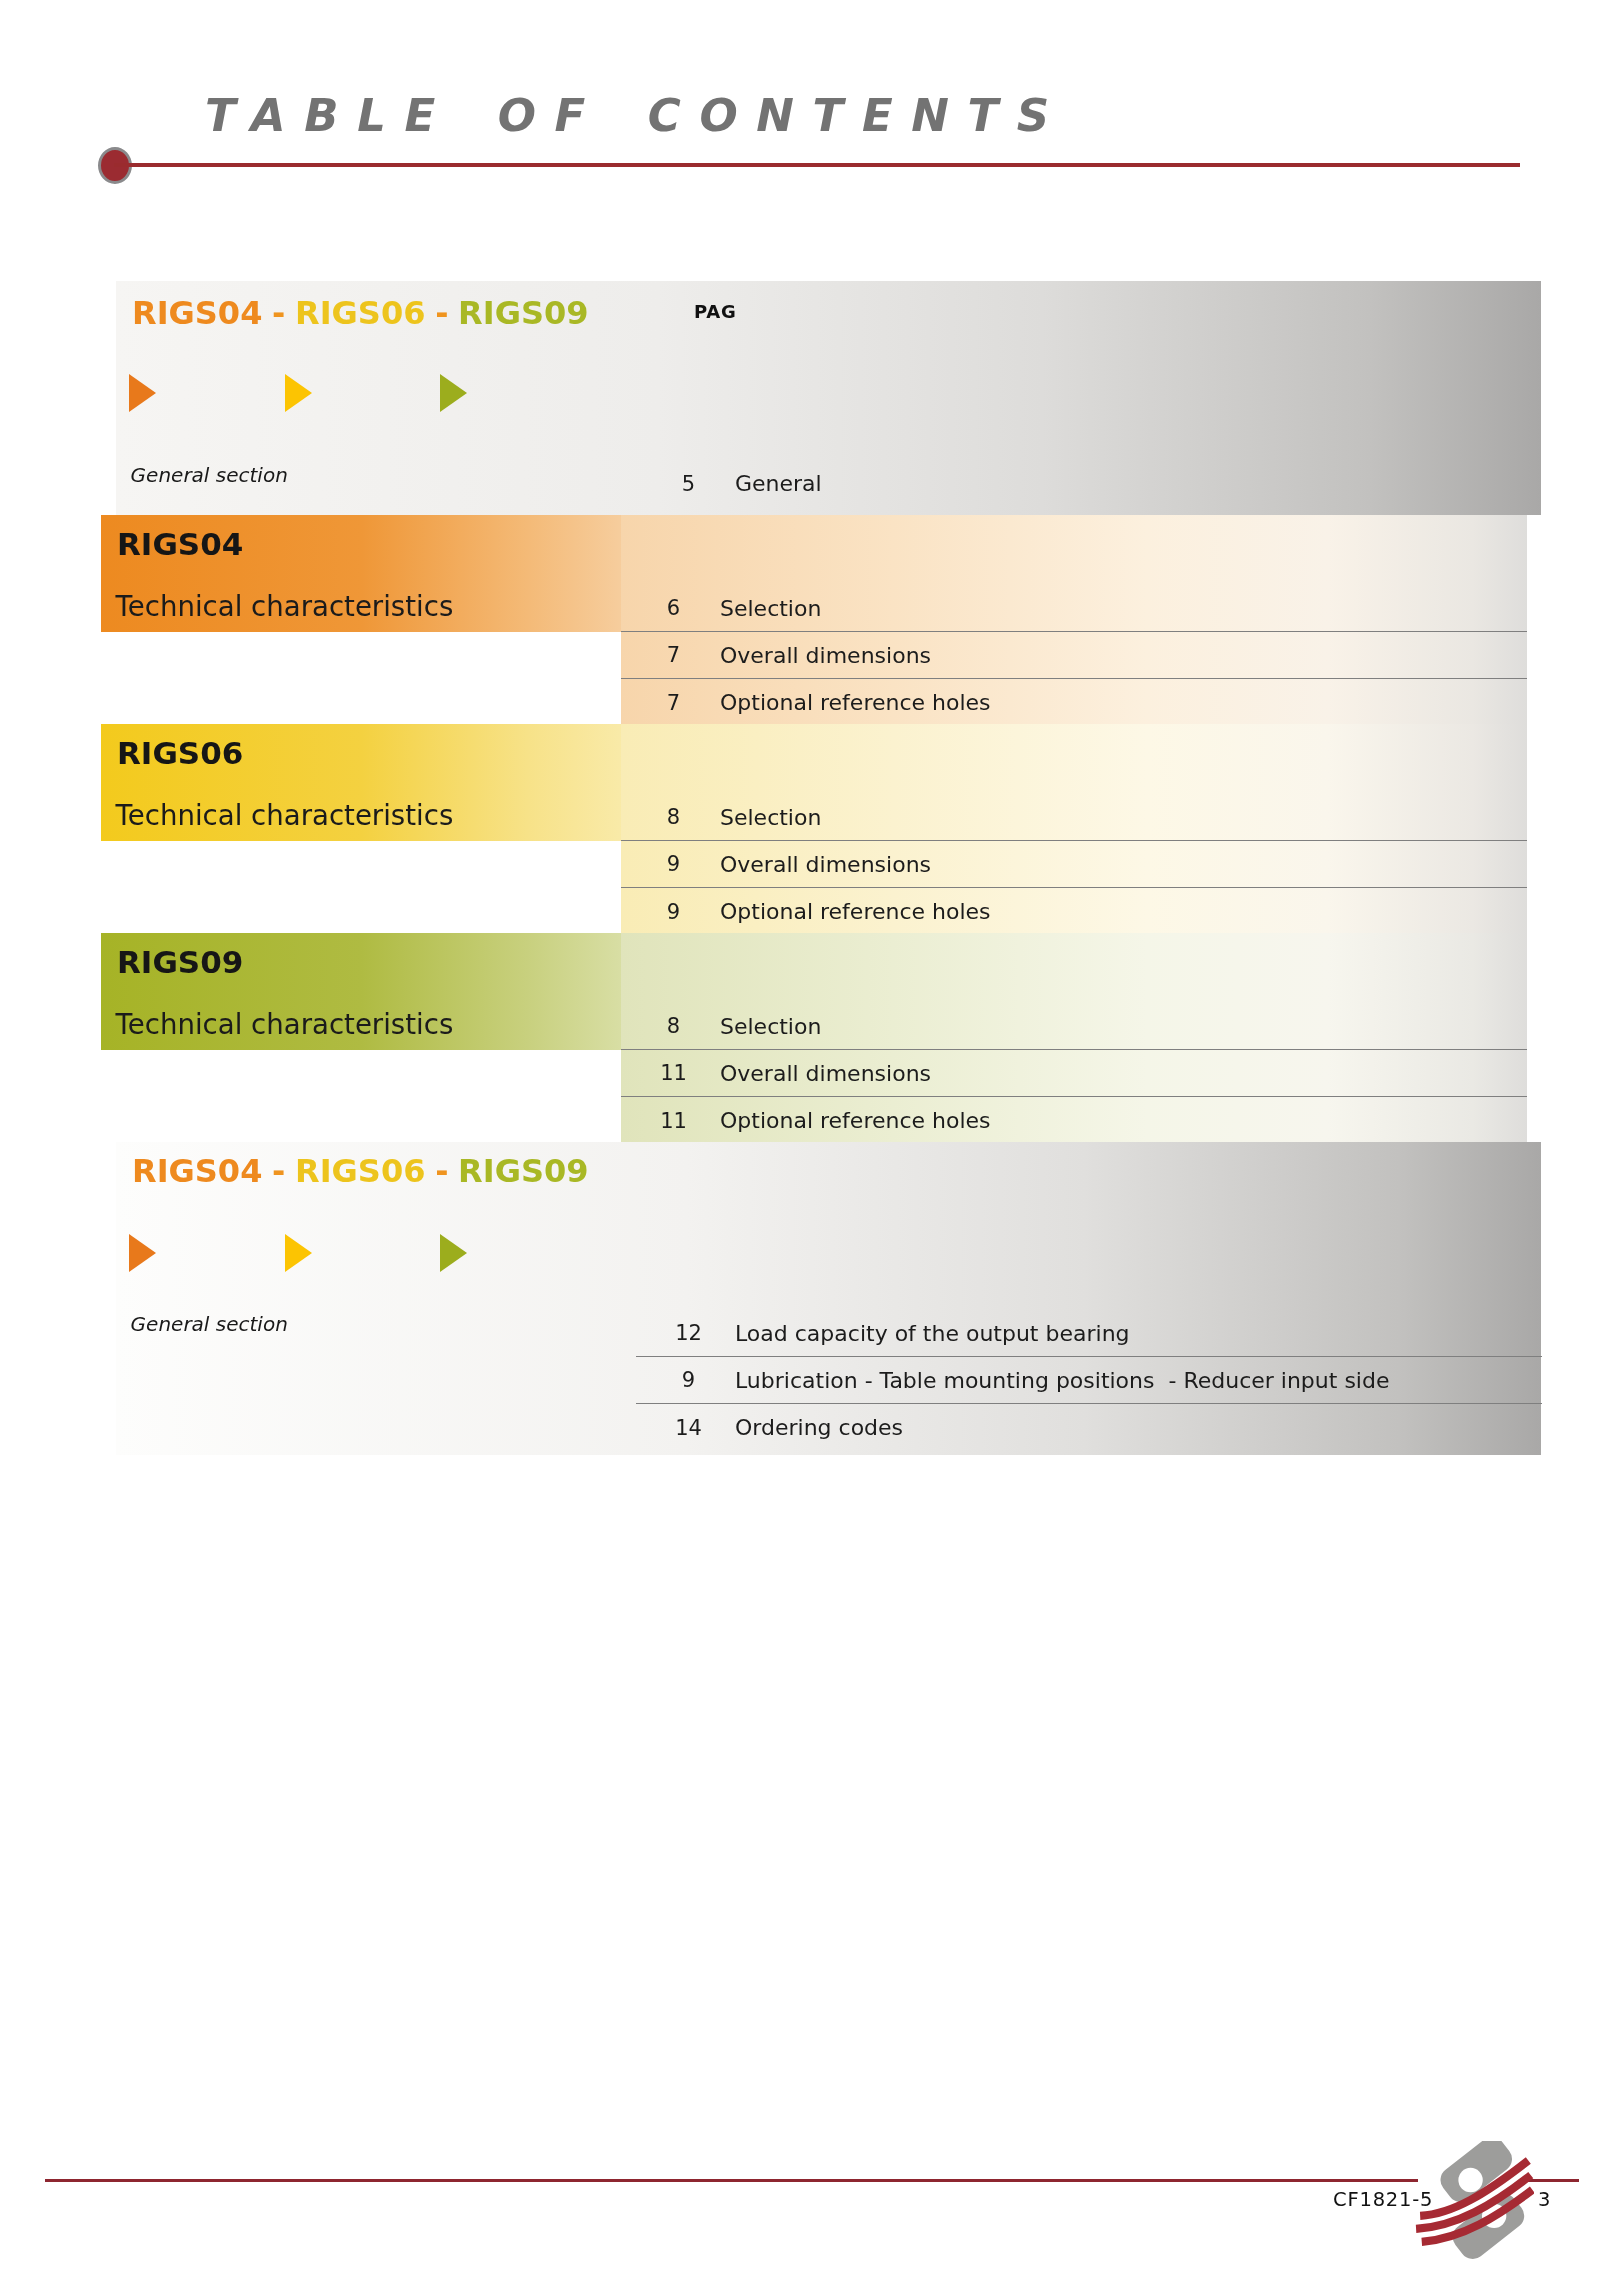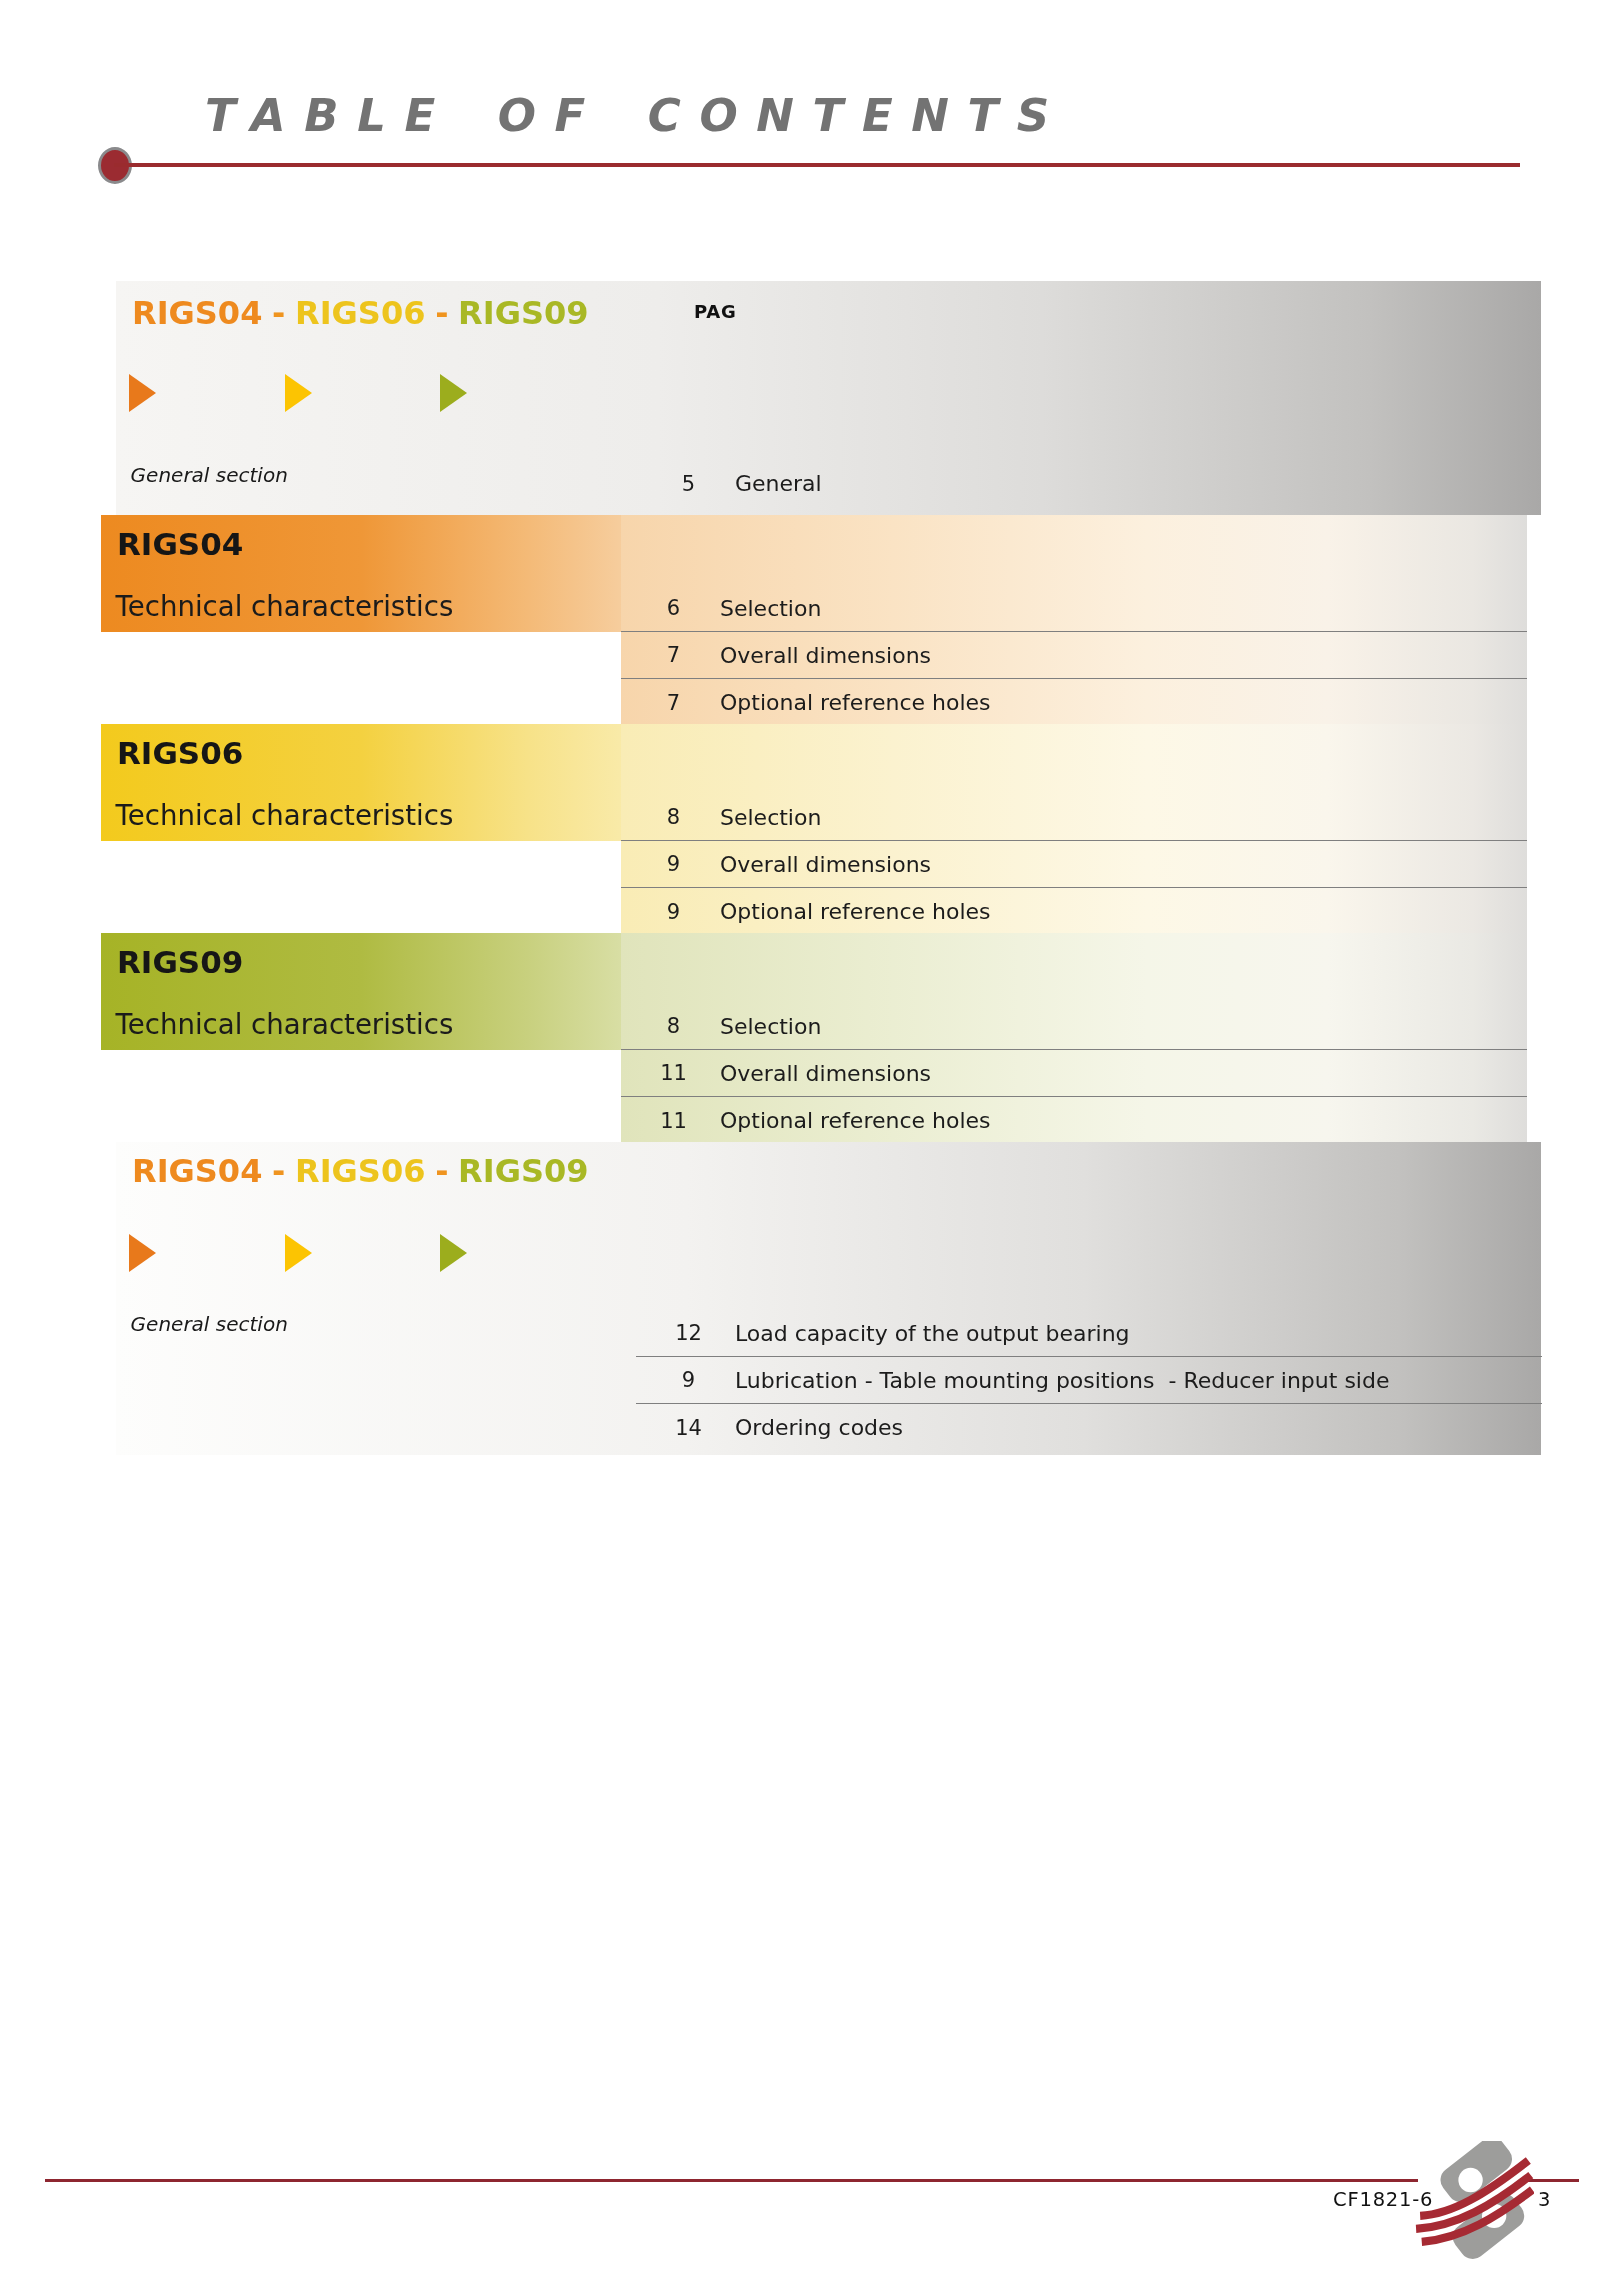--- a/index.html
+++ b/index.html
@@ -210,21 +210,21 @@
       </div>
       <div class="entry-row">
         <span class="entry-page">14</span>
         <span class="entry-label">Ordering codes</span>
       </div>
     </div>
   </div>
 
   <div class="footer-line-left"></div>
   <div class="footer-line-right"></div>
-  <div class="footer-code">CF1821-6</div>
+  <div class="footer-code">CF1821-5</div>
   <div class="footer-page">3</div>
   <svg class="footer-logo" viewBox="0 0 150 150">
     <g fill="#9d9d9b">
       <rect x="33" y="12" width="92" height="46" rx="16" transform="rotate(-38 79 35)"></rect>
       <rect x="48" y="82" width="92" height="46" rx="16" transform="rotate(-38 94 105)"></rect>
     </g>
     <circle cx="72" cy="48" r="15" fill="#ffffff"></circle>
     <circle cx="101" cy="92" r="15" fill="#ffffff"></circle>
     <g fill="none" stroke="#a62a33" stroke-width="10">
       <path d="M10,92 C 50,90 92,64 143,24"></path>

